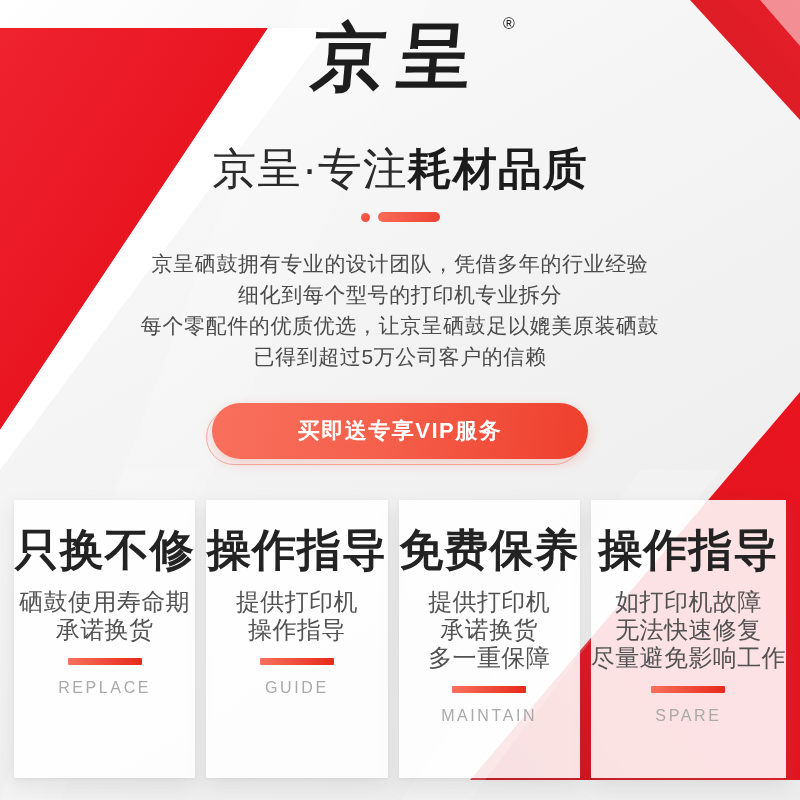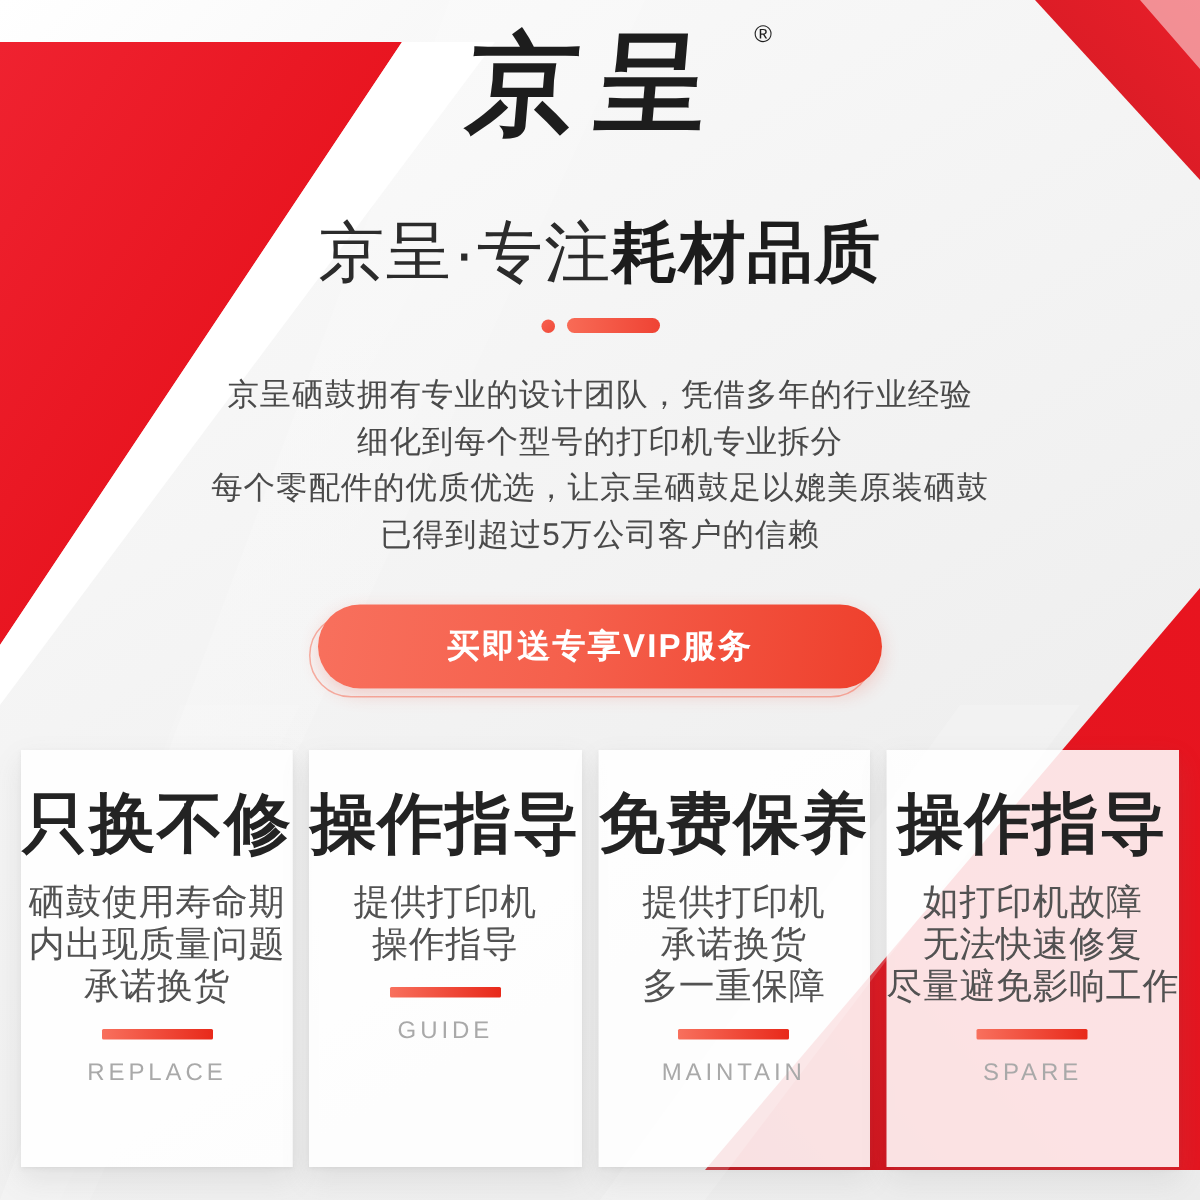--- a/index.html
+++ b/index.html
@@ -203,21 +203,20 @@
       </div>
     </div>
   </div>
 
   <div class="cards">
 
     <div class="card">
       <div class="card-title">只换不修</div>
       <div class="card-lines">
         <div>硒鼓使用寿命期</div>
-        <div>内出现质量问题</div>
         <div>承诺换货</div>
       </div>
       <div class="card-rule"></div>
       <div class="card-en">REPLACE</div>
     </div>
 
     <div class="card">
       <div class="card-title">操作指导</div>
       <div class="card-lines">
         <div>提供打印机</div>

